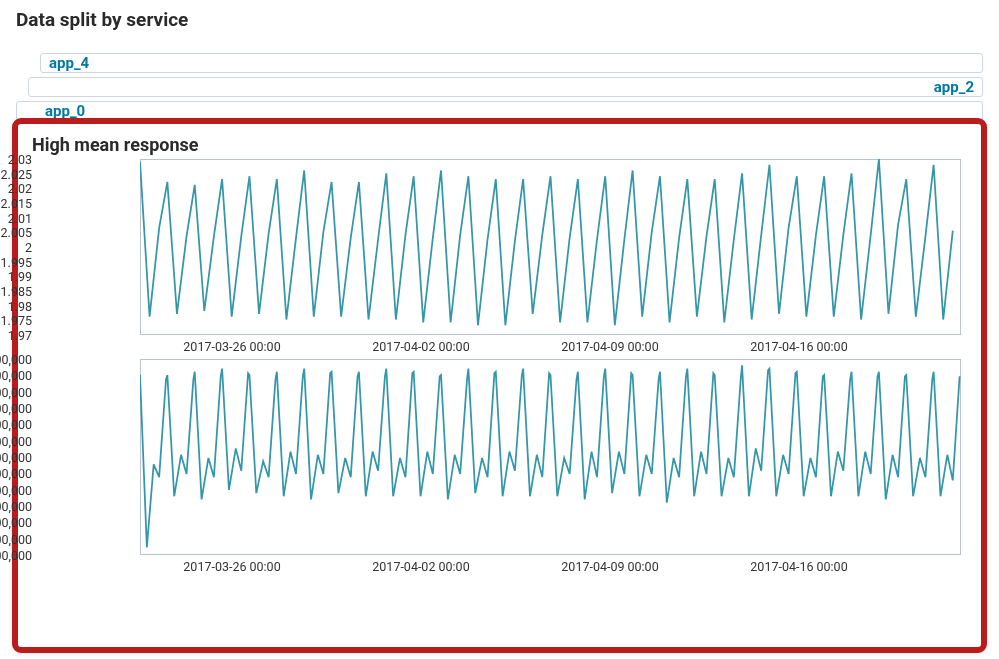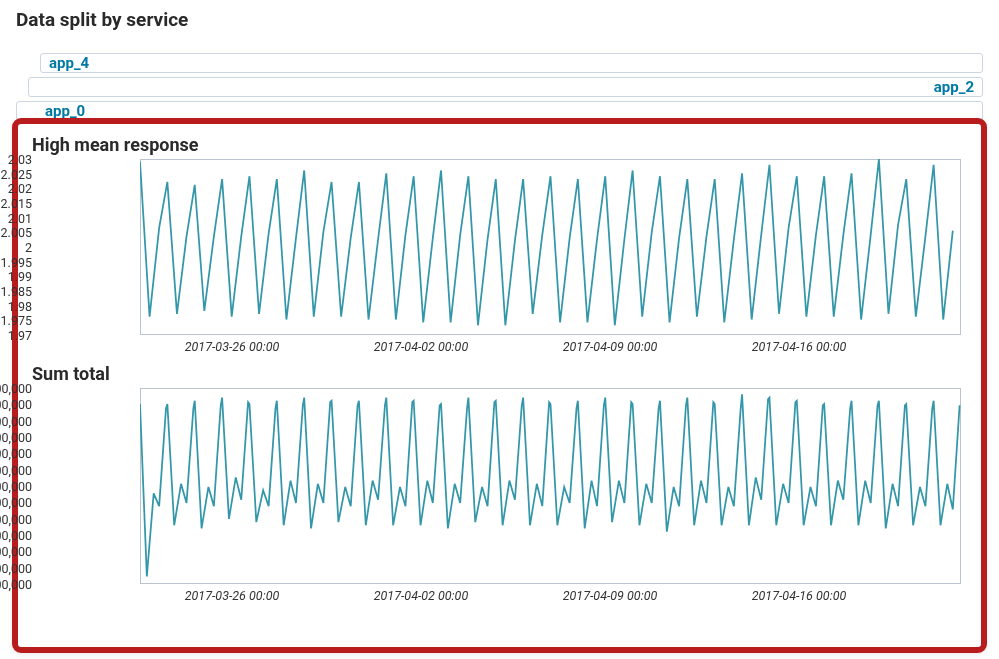--- a/index.html
+++ b/index.html
@@ -83,21 +83,20 @@
     color: #333;
     transform: translateY(-50%);
     white-space: nowrap;
   }
   .x-ticks {
     position: absolute;
     left: 119px;
     right: 6px;
     bottom: 0;
     height: 22px;
-    font-style: italic;
   }
   .x-tick {
     position: absolute;
     top: 2px;
     font-size: 12.5px;
     color: #333;
     transform: translateX(-50%);
     white-space: nowrap;
   }
   svg.line {
@@ -153,21 +152,20 @@
       <div class="x-ticks" id="xt0">
           <div class="x-tick" style="left: 10%;">2017-03-26 00:00</div>
           <div class="x-tick" style="left: 33.3333%;">2017-04-02 00:00</div>
           <div class="x-tick" style="left: 56.6667%;">2017-04-09 00:00</div>
           <div class="x-tick" style="left: 80%;">2017-04-16 00:00</div>
         </div>
     </div>
   </div>
 
   <div class="chart-row">
-    <div class="chart-title sum-title">Sum total</div>
     <div class="plot-wrap sum">
       <div class="plot-border"></div>
       <div class="y-ticks" id="yt1">
           <div class="y-tick" style="top: 0px;">7,500,000</div>
           <div class="y-tick" style="top: 16.3333px;">7,000,000</div>
           <div class="y-tick" style="top: 32.6667px;">6,500,000</div>
           <div class="y-tick" style="top: 49px;">6,000,000</div>
           <div class="y-tick" style="top: 65.3333px;">5,500,000</div>
           <div class="y-tick" style="top: 81.6667px;">5,000,000</div>
           <div class="y-tick" style="top: 98px;">4,500,000</div>

